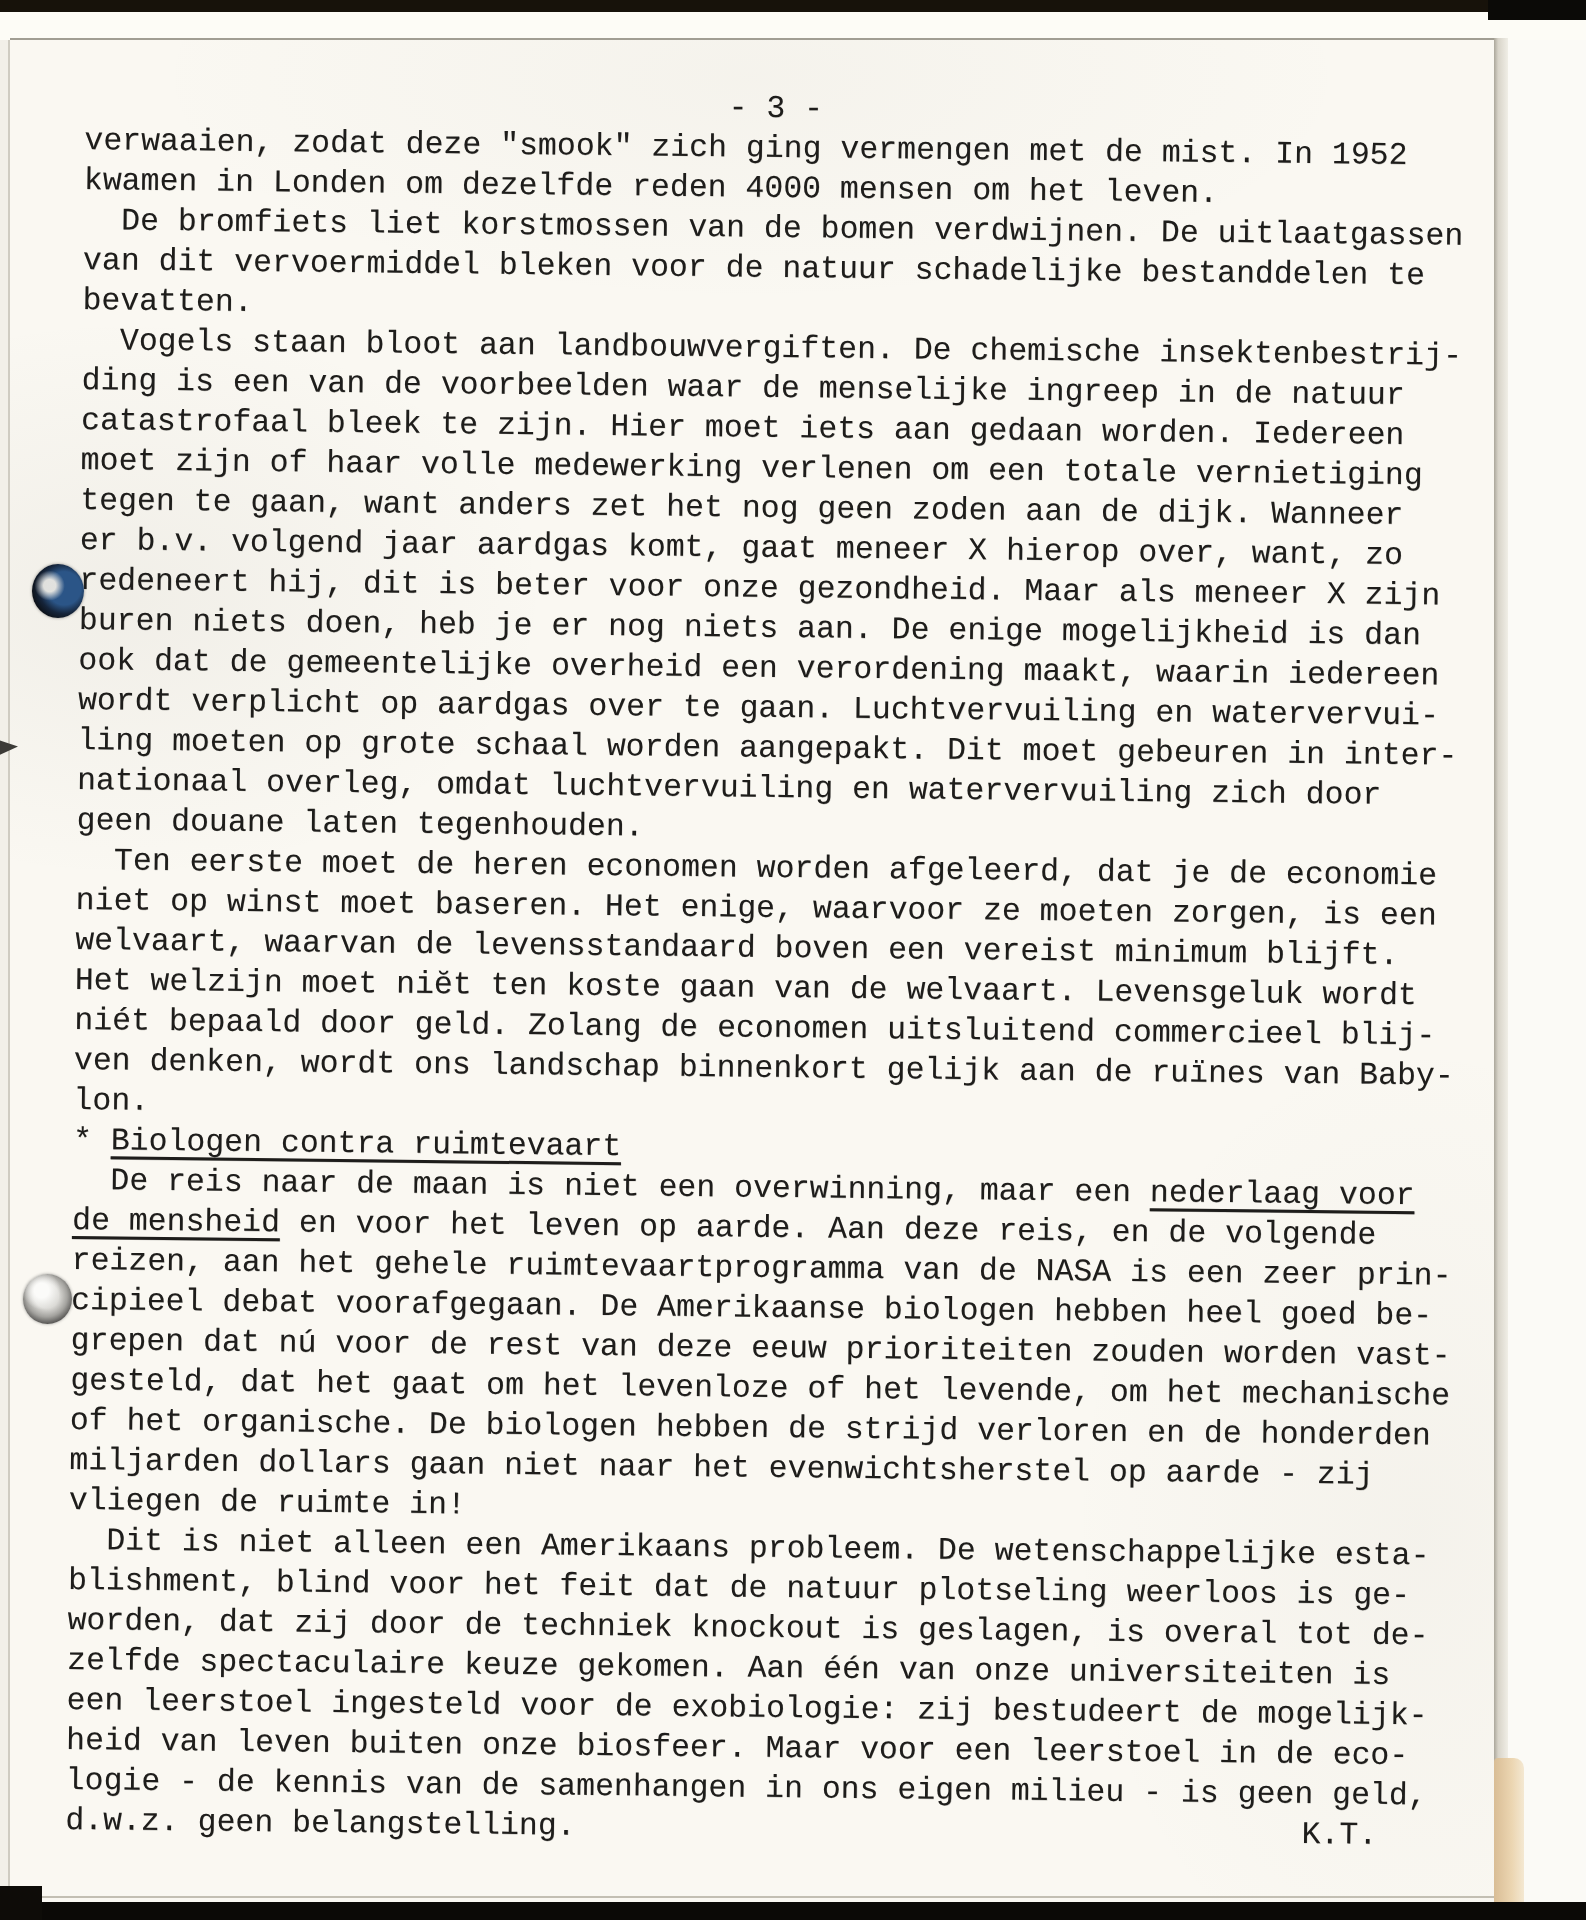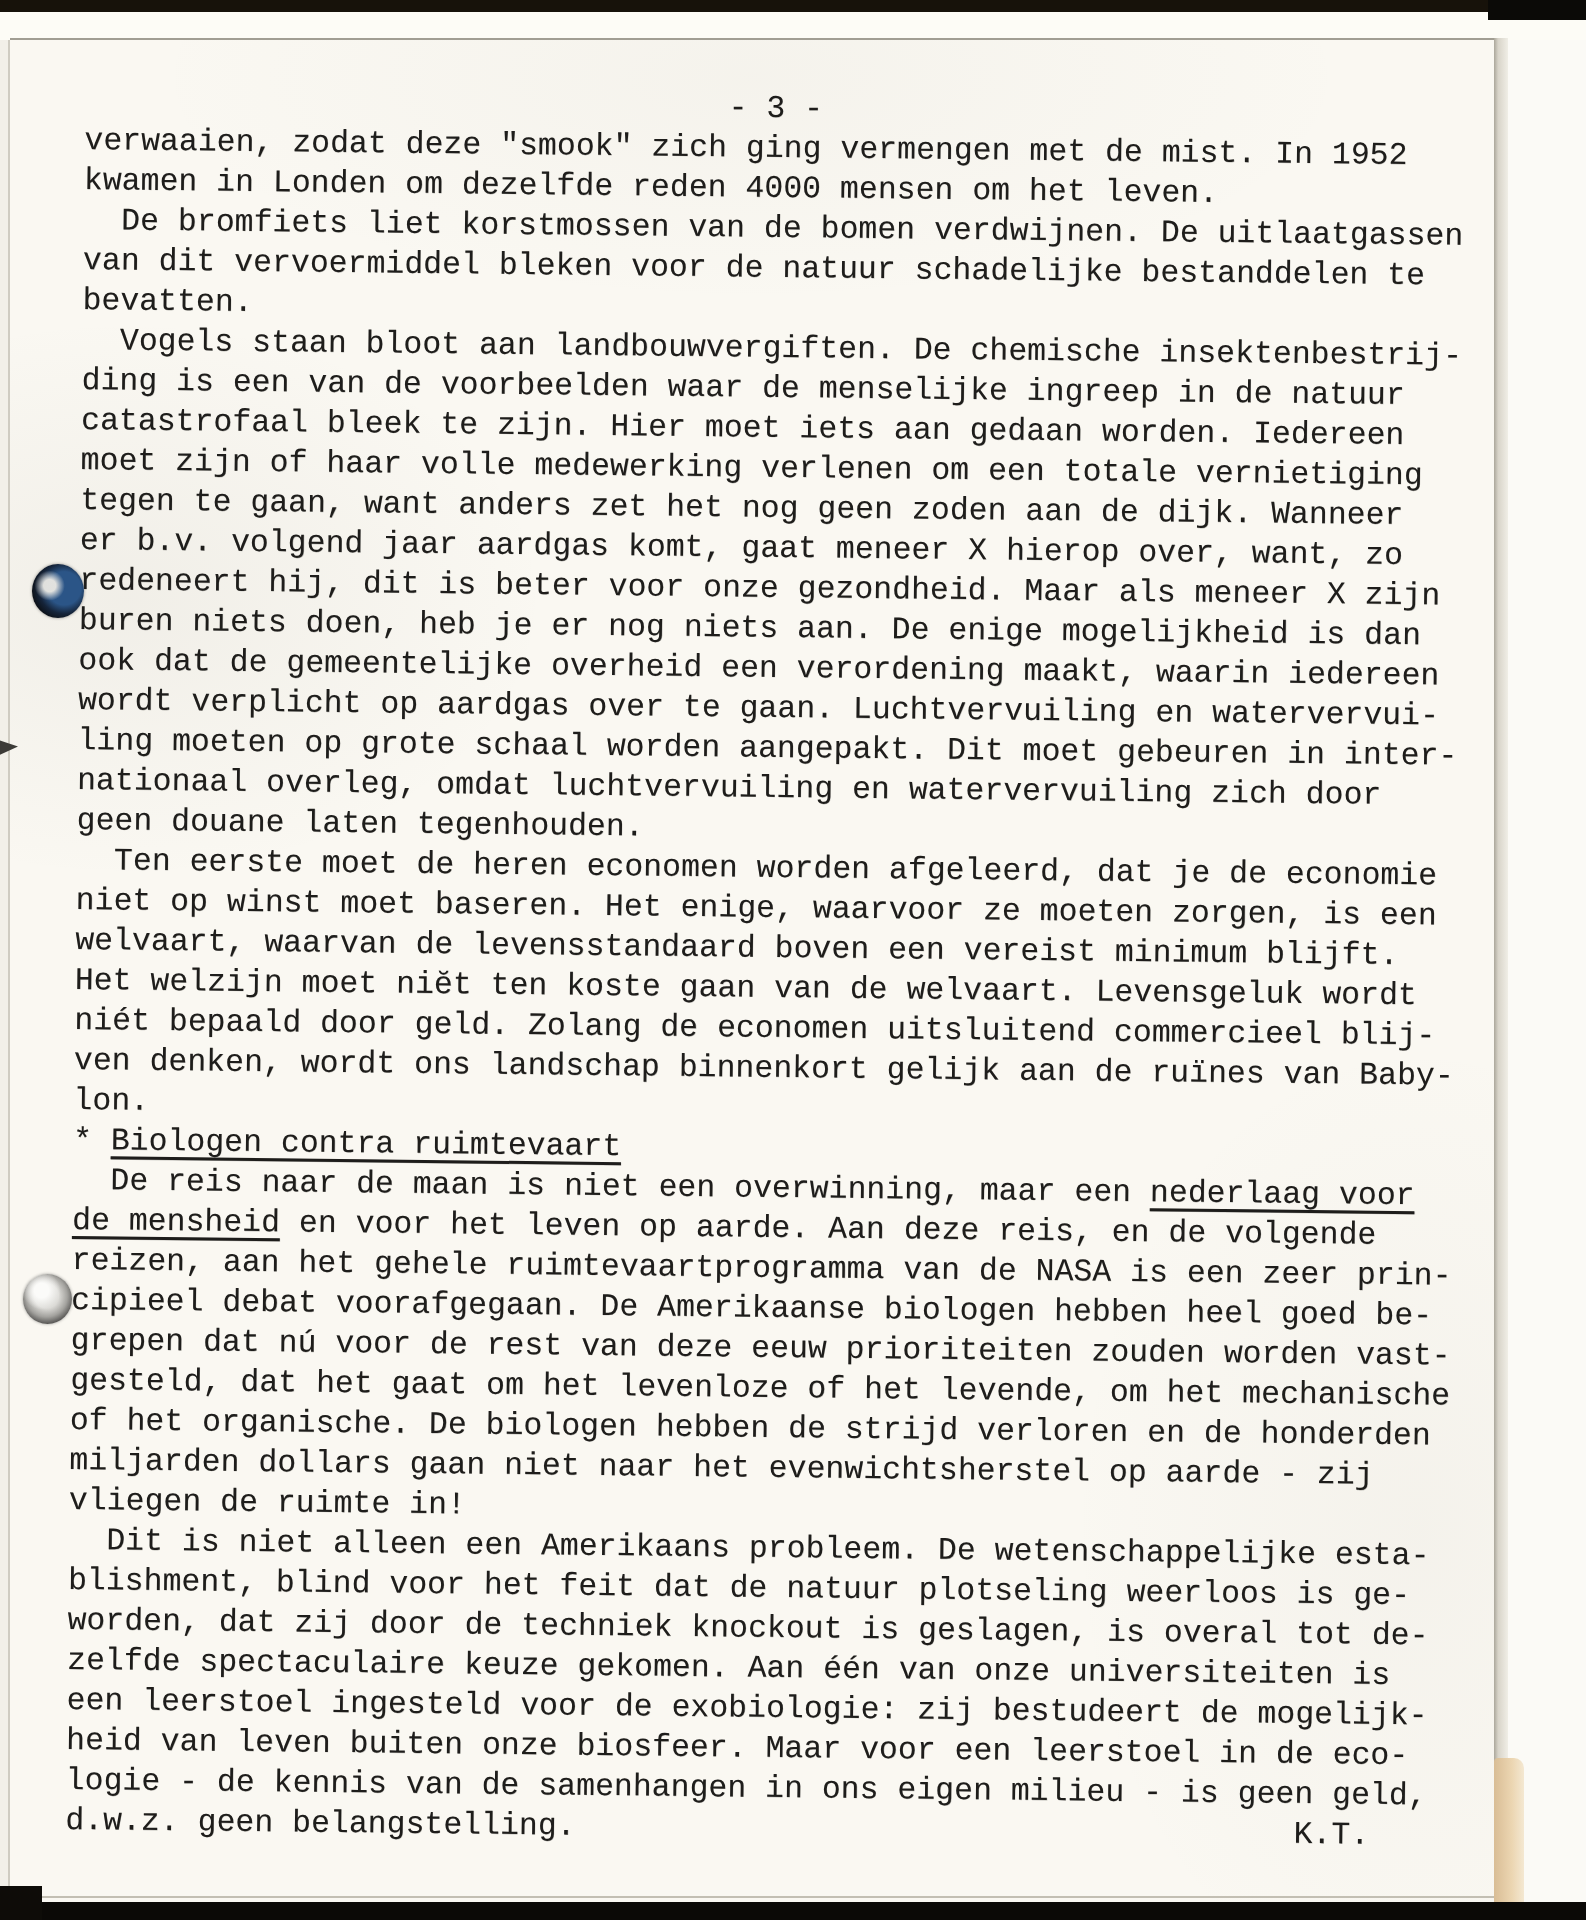--- a/index.html
+++ b/index.html
@@ -45,21 +45,21 @@
   .left-arrow-mark{position:absolute;left:0;top:736px;width:18px;height:22px;z-index:9;
      background:#3c3b37;clip-path:polygon(0 20%,100% 48%,0 85%);}
   
   .typewritten{position:absolute;left:85px;top:81px;width:1382px;z-index:8;
      transform:rotate(0.65deg);transform-origin:0 0;
      color:#1e1d1b;font-size:31.5px;line-height:40px;
      text-shadow:0.3px 0.4px 0 rgba(30,29,27,0.30);}
   .page-number{width:100%;text-align:center;white-space:pre;height:40px;}
   .line{white-space:pre;height:40px;position:relative;}
   .line .u{text-decoration:underline;text-decoration-thickness:3px;text-underline-offset:7px;}
-  .line .right-note{position:absolute;right:78px;top:0;}
+  .line .right-note{position:absolute;right:70px;top:0;}
 </style>
 </head>
 <body>
 
 <div class="paper"></div>
 <div class="paper-texture"></div>
 
 <div class="top-shadow-strip"></div>
 <div class="underlying-page-sliver"></div>
 <div class="page-edge-top"></div>

